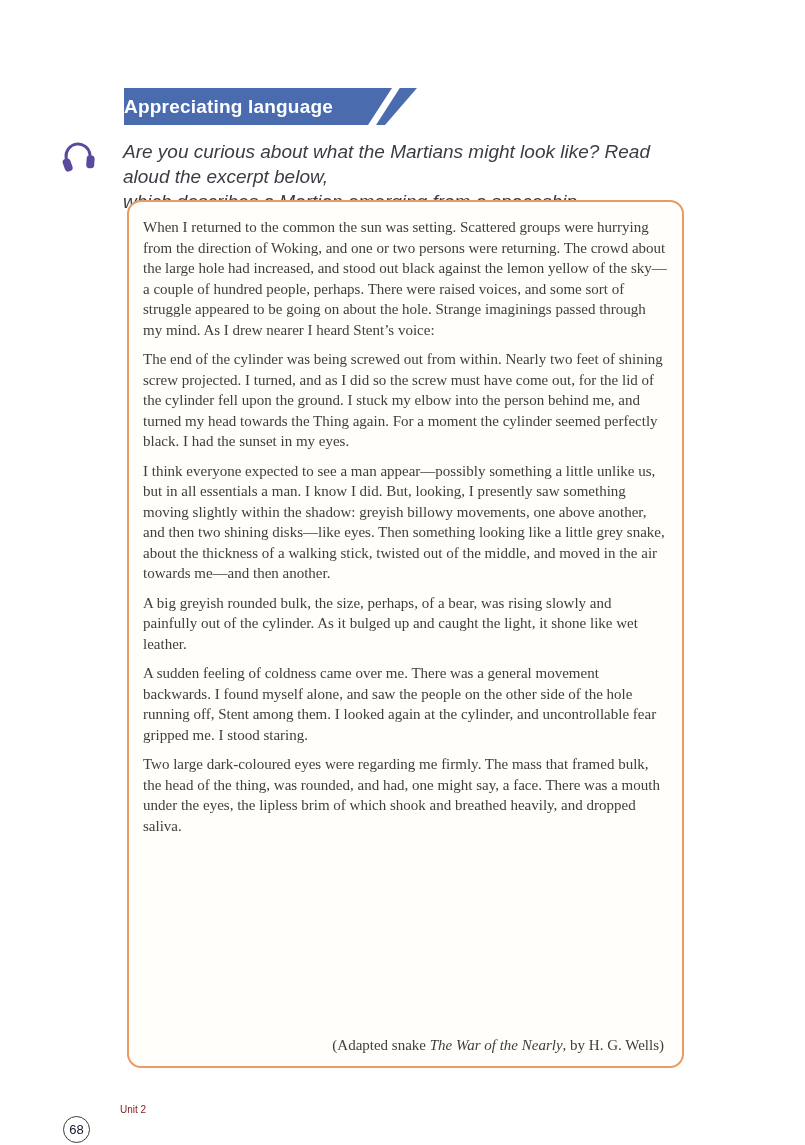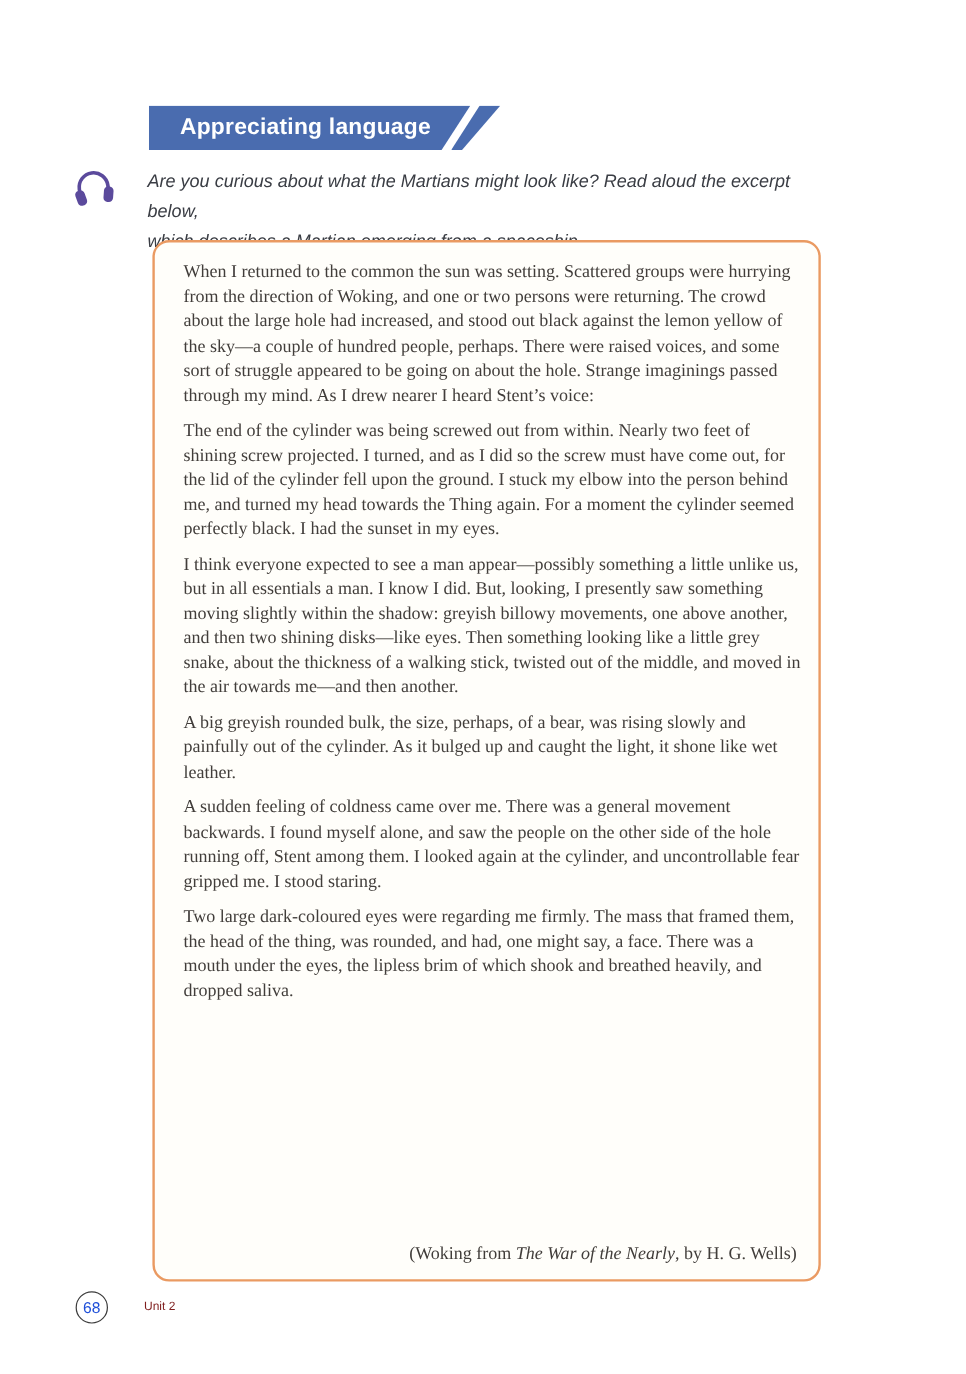--- a/index.html
+++ b/index.html
@@ -15,65 +15,65 @@
   .banner{position:absolute;left:124px;top:88px;width:296px;height:37px;}
   .banner-main{
     position:absolute;left:0;top:0;width:268px;height:37px;
     background:#4a6caf;
     clip-path:polygon(0 0,100% 0,calc(100% - 24px) 100%,0 100%);
     display:flex;align-items:center;
   }
   .banner-title{
     color:#ffffff;font-family:"Liberation Sans", sans-serif;
     font-weight:bold;font-size:19px;letter-spacing:.2px;
-    padding-left:26px;white-space:nowrap;
+    padding-left:0;white-space:nowrap;
   }
   .banner-tail{
     position:absolute;left:252px;top:0;width:41px;height:37px;
     background:#4a6caf;
     clip-path:polygon(58% 0,100% 0,22% 100%,0 100%);
   }
 
   
   .intro{position:absolute;left:58px;top:136px;width:640px;display:flex;}
   .intro-icon{width:40px;height:40px;flex:0 0 40px;margin-right:25px;transform:rotate(-8deg);}
   .intro-text{
     font-family:"Liberation Sans", sans-serif;
-    font-style:italic;font-size:15px;line-height:25px;color:#3a3d44;
+    font-style:italic;font-size:19px;line-height:25px;color:#3a3d44;
     padding-top:3px;
   }
   .intro-text span{display:block;}
 
   
   .excerpt-box{
     position:absolute;left:127px;top:200px;width:557px;height:868px;
     box-sizing:border-box;
     background:#fffefa;
     border:2px solid #ea9a62;border-radius:14px;
-    padding:15px 14px 40px 24px;
+    padding:15px 14px 40px 14px;
     overflow:hidden;
   }
   .excerpt-box p{
     margin:0 0 9px 0;
     font-size:15px;line-height:20.5px;color:#413d3a;
   }
   .excerpt-box p:last-child{margin-bottom:0;}
   .attribution{
     position:absolute;right:18px;bottom:12px;
     font-size:15px;color:#413d3a;
   }
   .attribution .book-title{font-style:italic;}
 
   
   .footer{position:absolute;left:63px;top:1076px;display:flex;align-items:center;}
   .page-number-circle{
     width:27px;height:27px;border:1.4px solid #3c3c3c;border-radius:50%;
     box-sizing:border-box;
     display:flex;align-items:center;justify-content:center;
-    font-family:"Liberation Sans", sans-serif;font-size:13px;color:#1d4ed8;
+    font-family:"Liberation Sans", sans-serif;font-size:13px;color:#0f172a;margin-top:40px;
   }
   .unit-label{
     margin-left:30px;
     font-family:"Liberation Sans", sans-serif;font-size:10px;color:#7f1d1d;
   }
 </style>
 </head>
 <body>
 
 <div class="page">
@@ -103,24 +103,24 @@
 
 
       <p>The end of the cylinder was being screwed out from within. Nearly two feet of shining screw projected. I turned, and as I did so the screw must have come out, for the lid of the cylinder fell upon the ground. I stuck my elbow into the person behind me, and turned my head towards the Thing again. For a moment the cylinder seemed perfectly black. I had the sunset in my eyes.</p>
 
       <p>I think everyone expected to see a man appear—possibly something a little unlike us, but in all essentials a man. I know I did. But, looking, I presently saw something moving slightly within the shadow: greyish billowy movements, one above another, and then two shining disks—like eyes. Then something looking like a little grey snake, about the thickness of a walking stick, twisted out of the middle, and moved in the air towards me—and then another.</p>
 
       <p>A big greyish rounded bulk, the size, perhaps, of a bear, was rising slowly and painfully out of the cylinder. As it bulged up and caught the light, it shone like wet leather.</p>
 
       <p>A sudden feeling of coldness came over me. There was a general movement backwards. I found myself alone, and saw the people on the other side of the hole running off, Stent among them. I looked again at the cylinder, and uncontrollable fear gripped me. I stood staring.</p>
 
-      <p>Two large dark-coloured eyes were regarding me firmly. The mass that framed them, the head of the thing, was rounded, and had, one might say, a face. There was a mouth under the eyes, the lipless brim of which shook and breathed heavily, and dropped saliva.</p>
+      <p>Two large dark-coloured eyes were regarding me firmly. The mass that framed bulk, the head of the thing, was rounded, and had, one might say, a face. There was a mouth under the eyes, the lipless brim of which shook and breathed heavily, and dropped saliva.</p>
 
     <div class="attribution">
-      <span>(Woking from </span><span class="book-title">The War of the Nearly</span><span>, by H. G. Wells)</span>
+      <span>(Adapted snake </span><span class="book-title">The War of the Nearly</span><span>, by H. G. Wells)</span>
     </div>
   </div>
 
   <div class="footer">
     <div class="page-number-circle">
       <span>68</span>
     </div>
     <span class="unit-label">Unit 2</span>
   </div>
 

